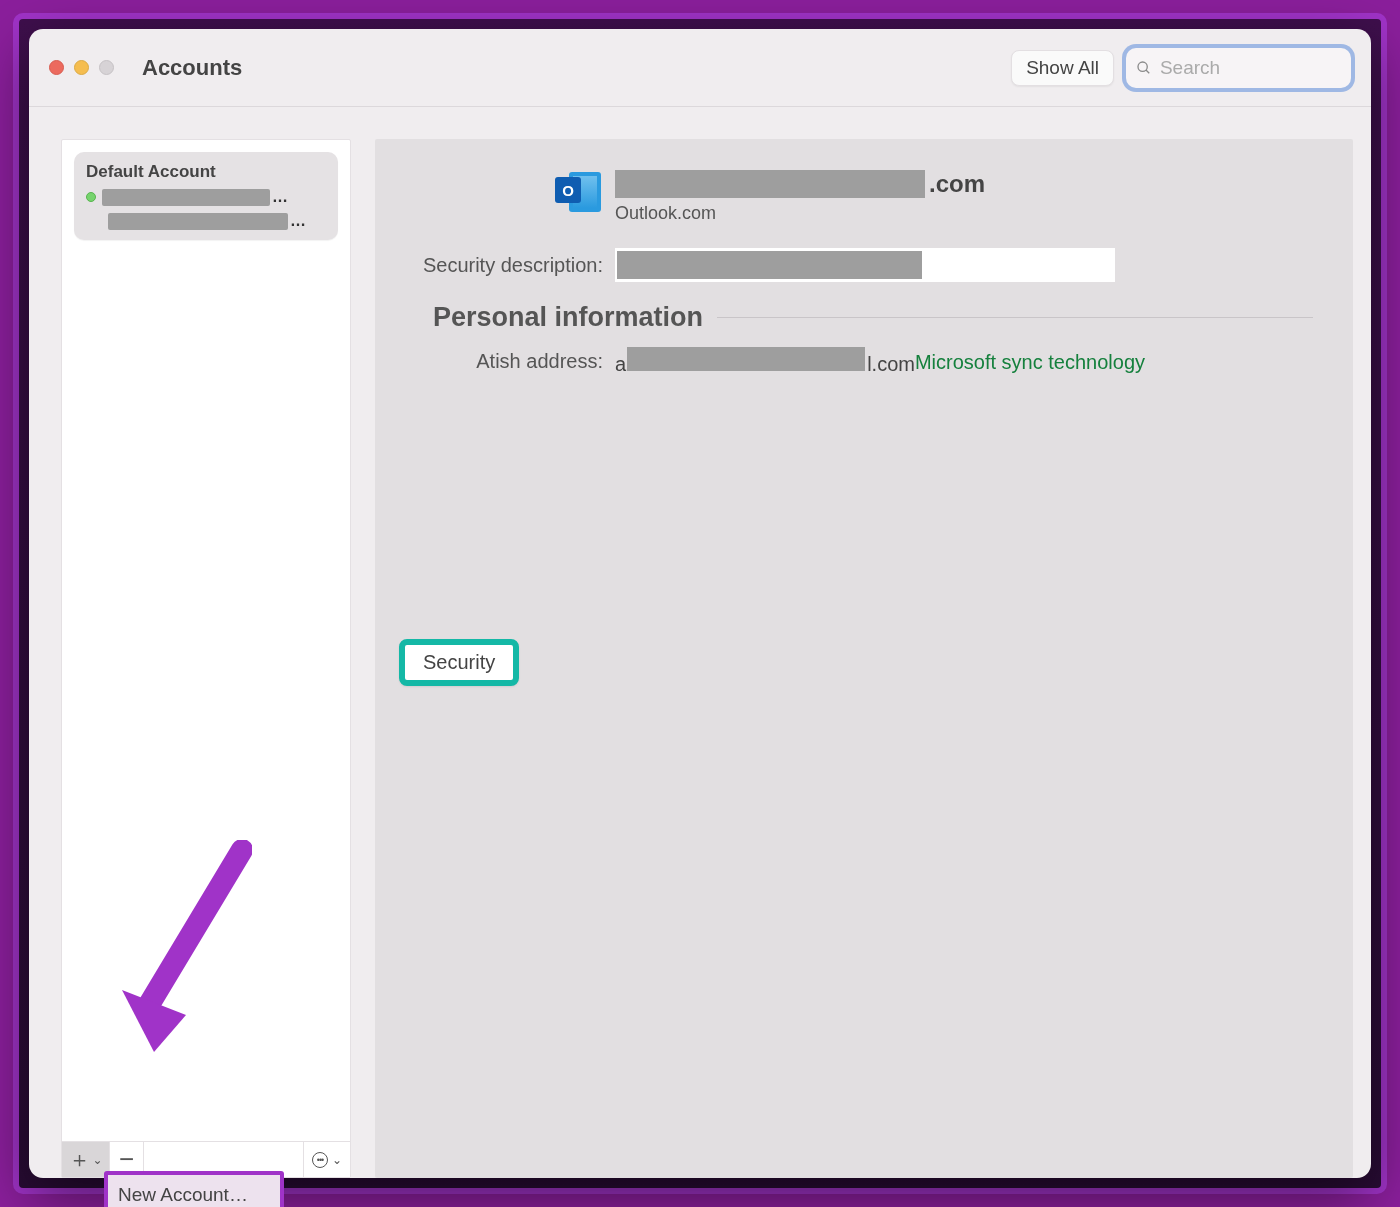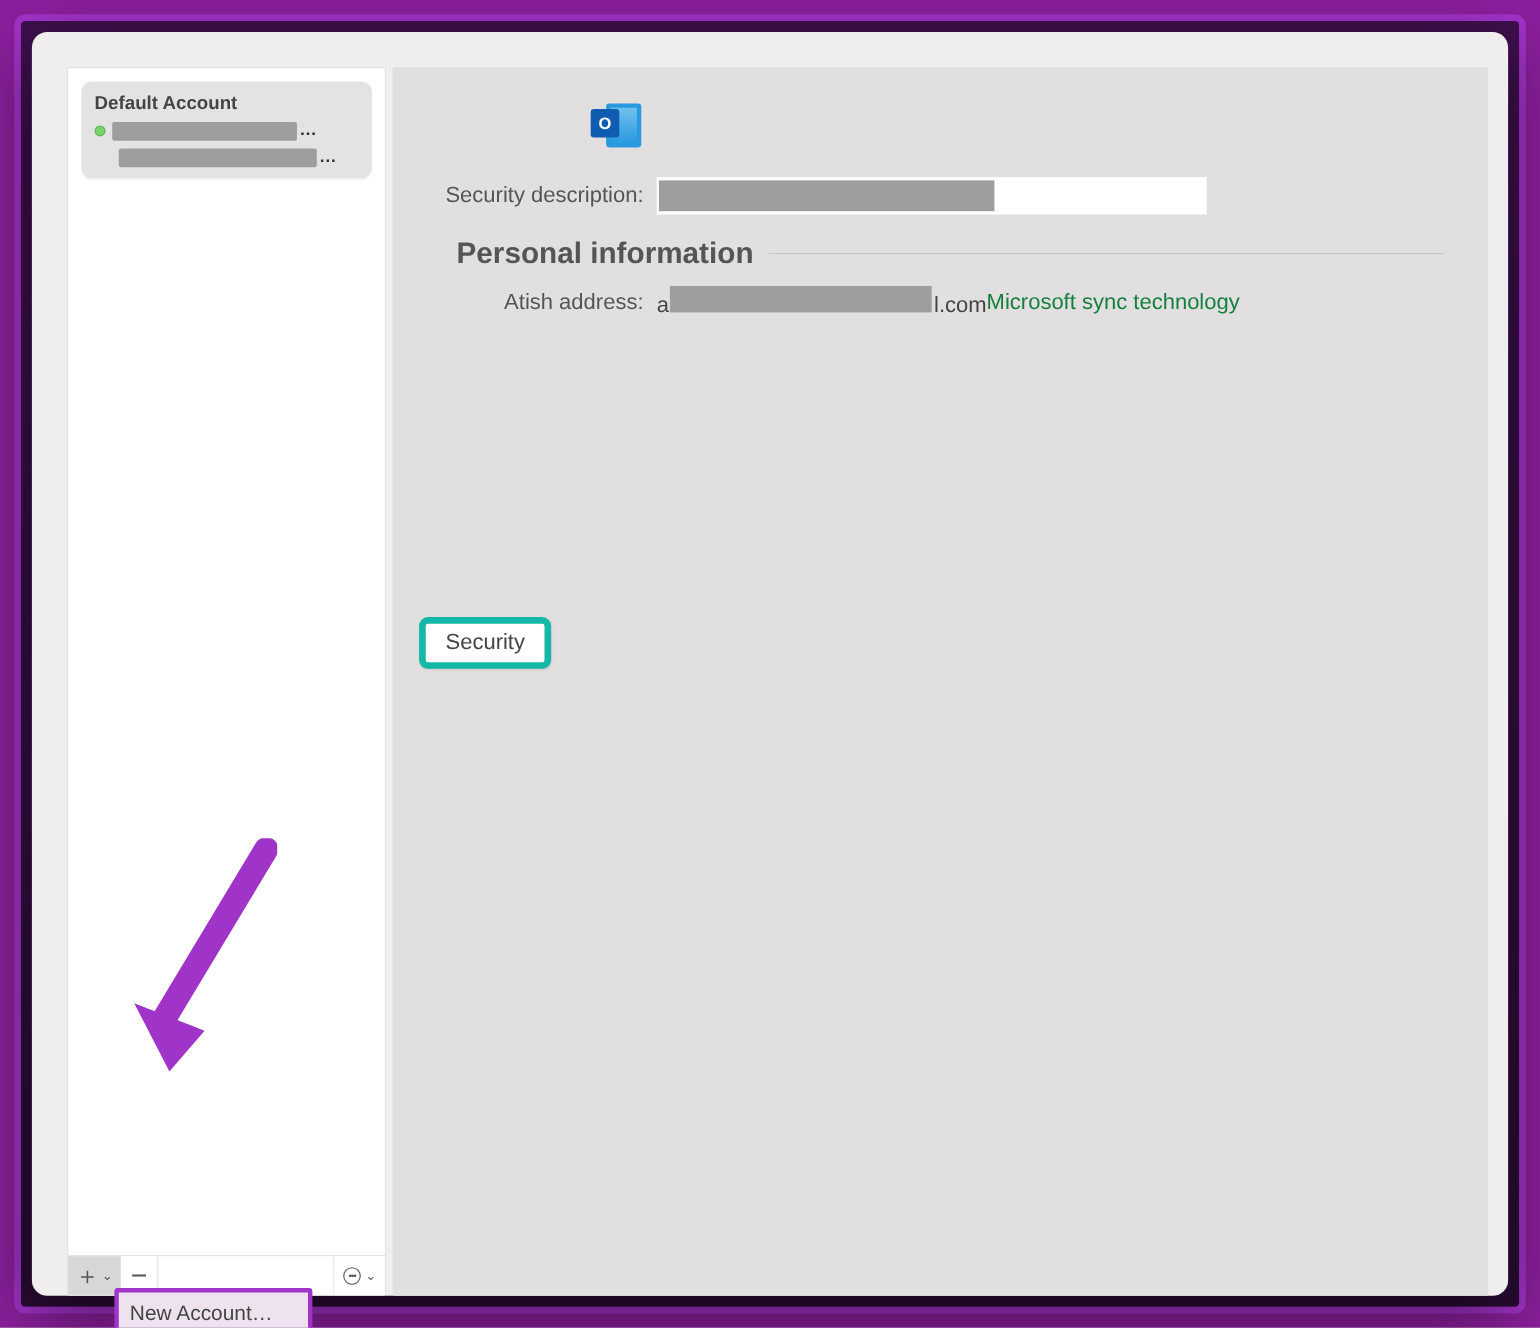--- a/index.html
+++ b/index.html
@@ -82,21 +82,21 @@
   color: #888;
   margin-left: 8px;
   width: 100%;
 }
 .search-input::placeholder { color: #aaa; }
 
 .content {
   flex: 1;
   display: flex;
   padding: 32px 18px 0 32px;
-  gap: 6px;
+  gap: 24px;
   position: relative;
 }
 
 
 .sidebar {
   width: 290px;
   background: #ffffff;
   border: 1px solid #e4e0e3;
   border-radius: 2px;
   position: relative;
@@ -272,20 +272,37 @@
   box-shadow:0 1px 2px rgba(0,0,0,0.08);
   cursor:pointer;
 }
 </style>
 </head>
 <body>
 
 <div class="frame-border">
   <div class="window">
 
+    <div class="titlebar">
+      <div class="traffic-lights">
+        <div class="tl red"></div>
+        <div class="tl yellow"></div>
+        <div class="tl grey"></div>
+      </div>
+      <div class="title">Accounts</div>
+      <div class="tb-spacer"></div>
+      <button class="showall-btn">Show All</button>
+      <div class="search-wrap">
+        <svg viewBox="0 0 24 24">
+            <circle cx="10" cy="10" r="7"></circle>
+            <line x1="20" y1="20" x2="15" y2="15"></line>
+          </svg>
+        <input class="search-input" placeholder="Search" style="">
+      </div>
+    </div>
 
     <div class="content">
 
       <div class="sidebar">
         <div class="account-card">
           <div class="acc-title">Default Account</div>
           <div class="acc-line">
             <span class="status-dot"></span>
             <span class="redact line1"></span>
             <span class="ellips">…</span>
@@ -316,20 +333,27 @@
           <path d="M140 10 L45 168" stroke="#a033c8" stroke-width="22" stroke-linecap="round"></path>
           <polygon points="20,150 84,175 52,212" fill="#a033c8"></polygon>
         </svg>
       </div>
 
       <div class="main">
         <div class="acct-head">
           <div class="outlook-icon">
             <div class="back"></div>
             <div class="front">O</div>
+          </div>
+          <div class="acct-head-text">
+            <div class="email-top">
+              <span class="redact-big"></span>
+              <span class="suffix">.com</span>
+            </div>
+            <div class="provider">Outlook.com</div>
           </div>
         </div>
 
         <div class="form">
           <div class="form-row">
             <div class="form-label">Security description:</div>
             <div class="form-value">
               <div class="desc-field">
                 <span class="redact-d"></span>
               </div>

